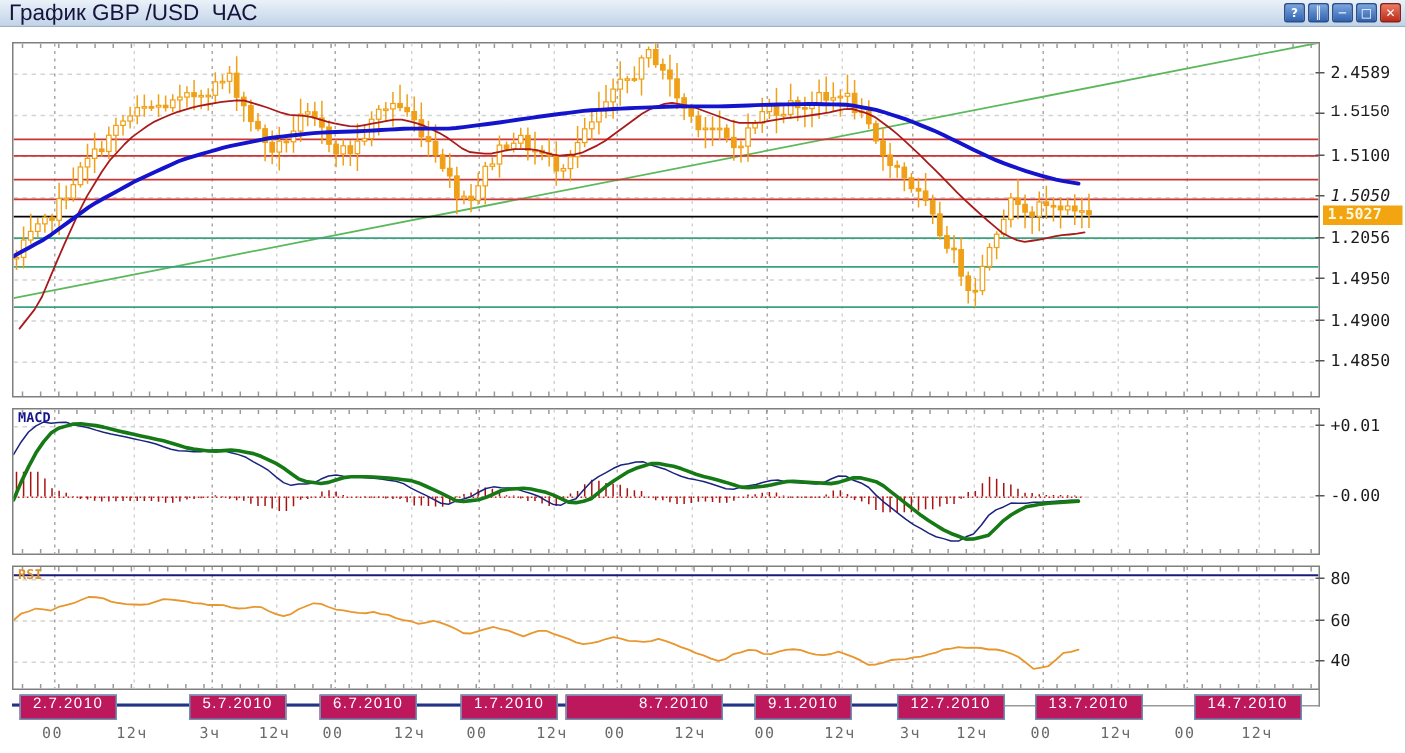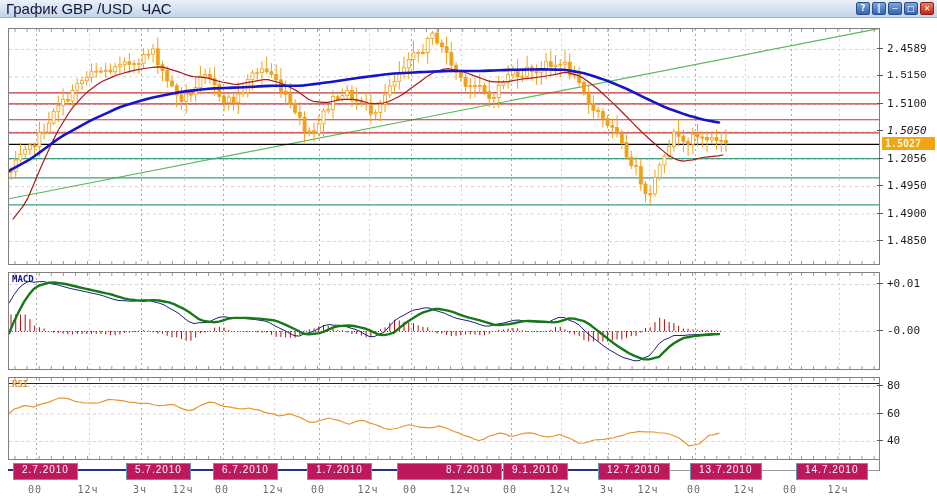--- a/index.html
+++ b/index.html
@@ -1086,21 +1086,21 @@
   <div class="price-tag">1.5027</div>
 
   <div id="date-axis">
       <div class="dline-gray" style="left: 8px; width: 872px;"></div>
       <div class="dline-navy" style="width: 662px;"></div>
       <div class="dvline" style="left: 879px; top: -16px; height: 27px;"></div>
       <div class="date-badge" style="left: 13px;">2.7.2010</div>
       <div class="date-badge" style="left: 126px;">5.7.2010</div>
       <div class="date-badge" style="left: 213px;">6.7.2010</div>
       <div class="date-badge" style="left: 307px;">1.7.2010</div>
-      <div class="date-badge" style="left: 397px; padding-left: 48px;">8.7.2010</div>
+      <div class="date-badge" style="left: 377px; padding-left: 48px;">8.7.2010</div>
       <div class="date-badge" style="left: 503px;">9.1.2010</div>
       <div class="date-badge" style="left: 598px;">12.7.2010</div>
       <div class="date-badge" style="left: 690px;">13.7.2010</div>
       <div class="date-badge" style="left: 780px; margin-left: 16px;">14.7.2010</div>
       <div class="time-label" style="left: 35px;">00</div>
       <div class="time-label" style="left: 88px;">12ч</div>
       <div class="time-label" style="left: 140px;">3ч</div>
       <div class="time-label" style="left: 183px;">12ч</div>
       <div class="time-label" style="left: 222px;">00</div>
       <div class="time-label" style="left: 273px;">12ч</div>

